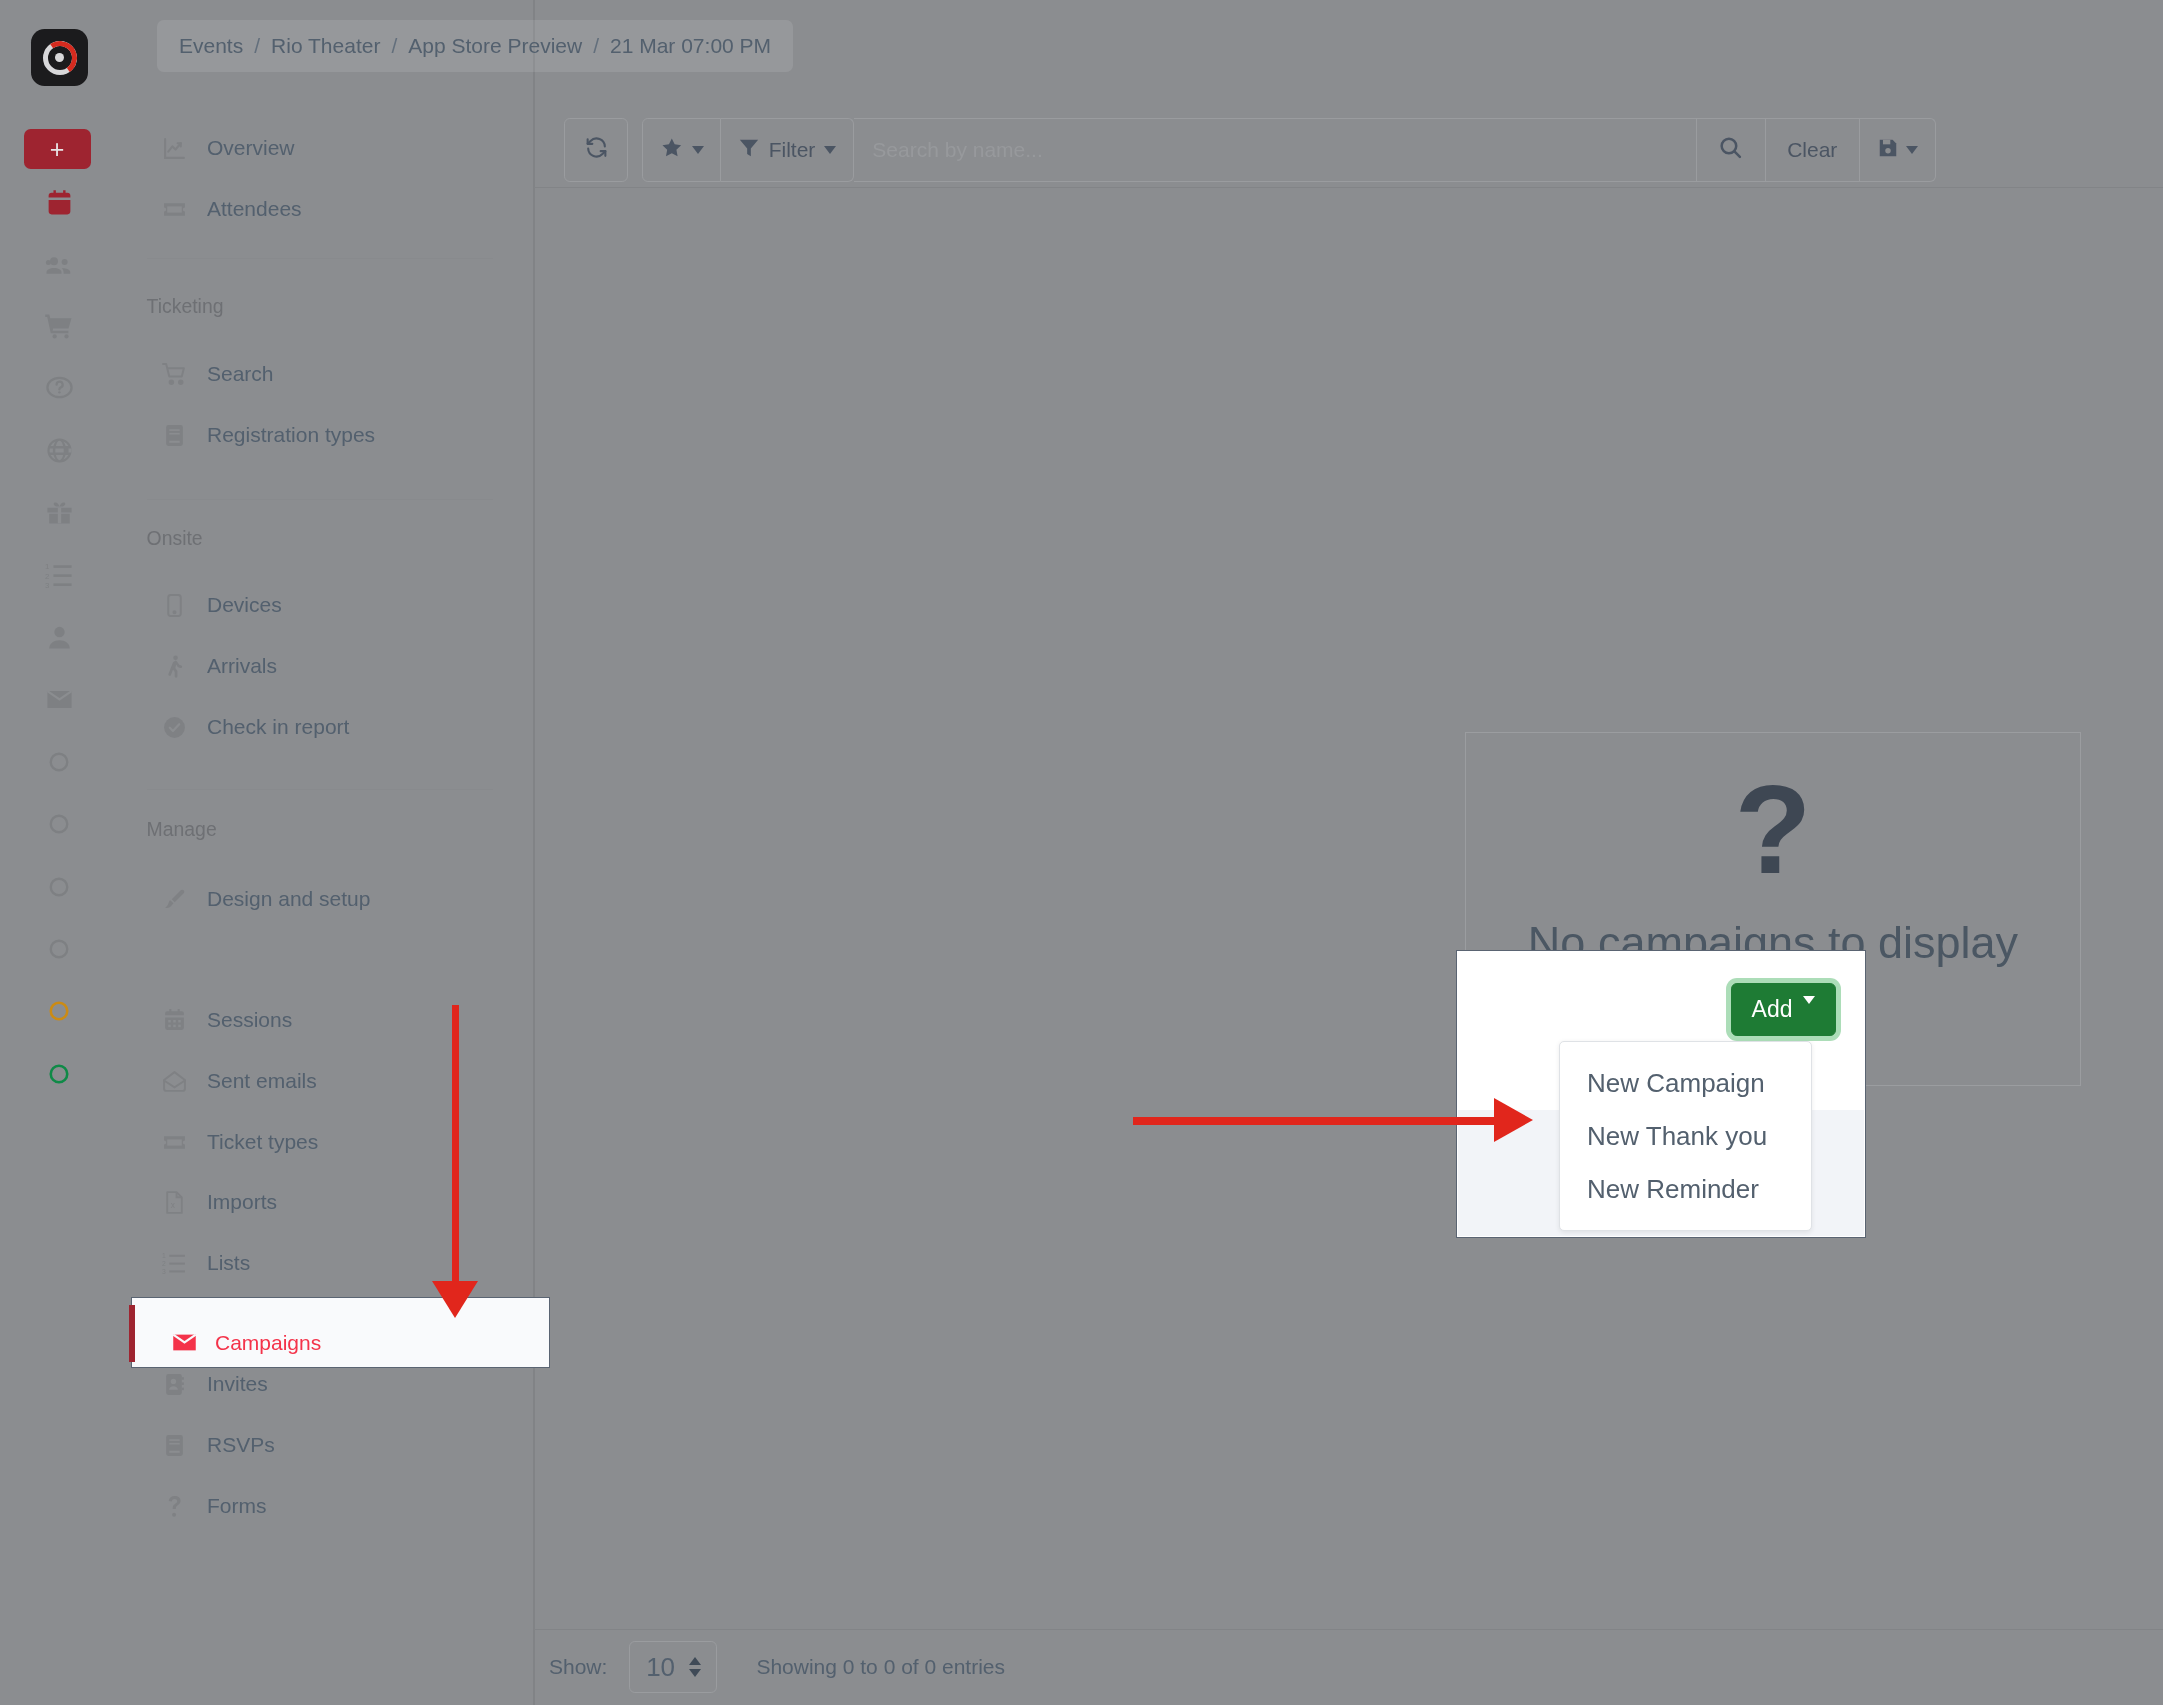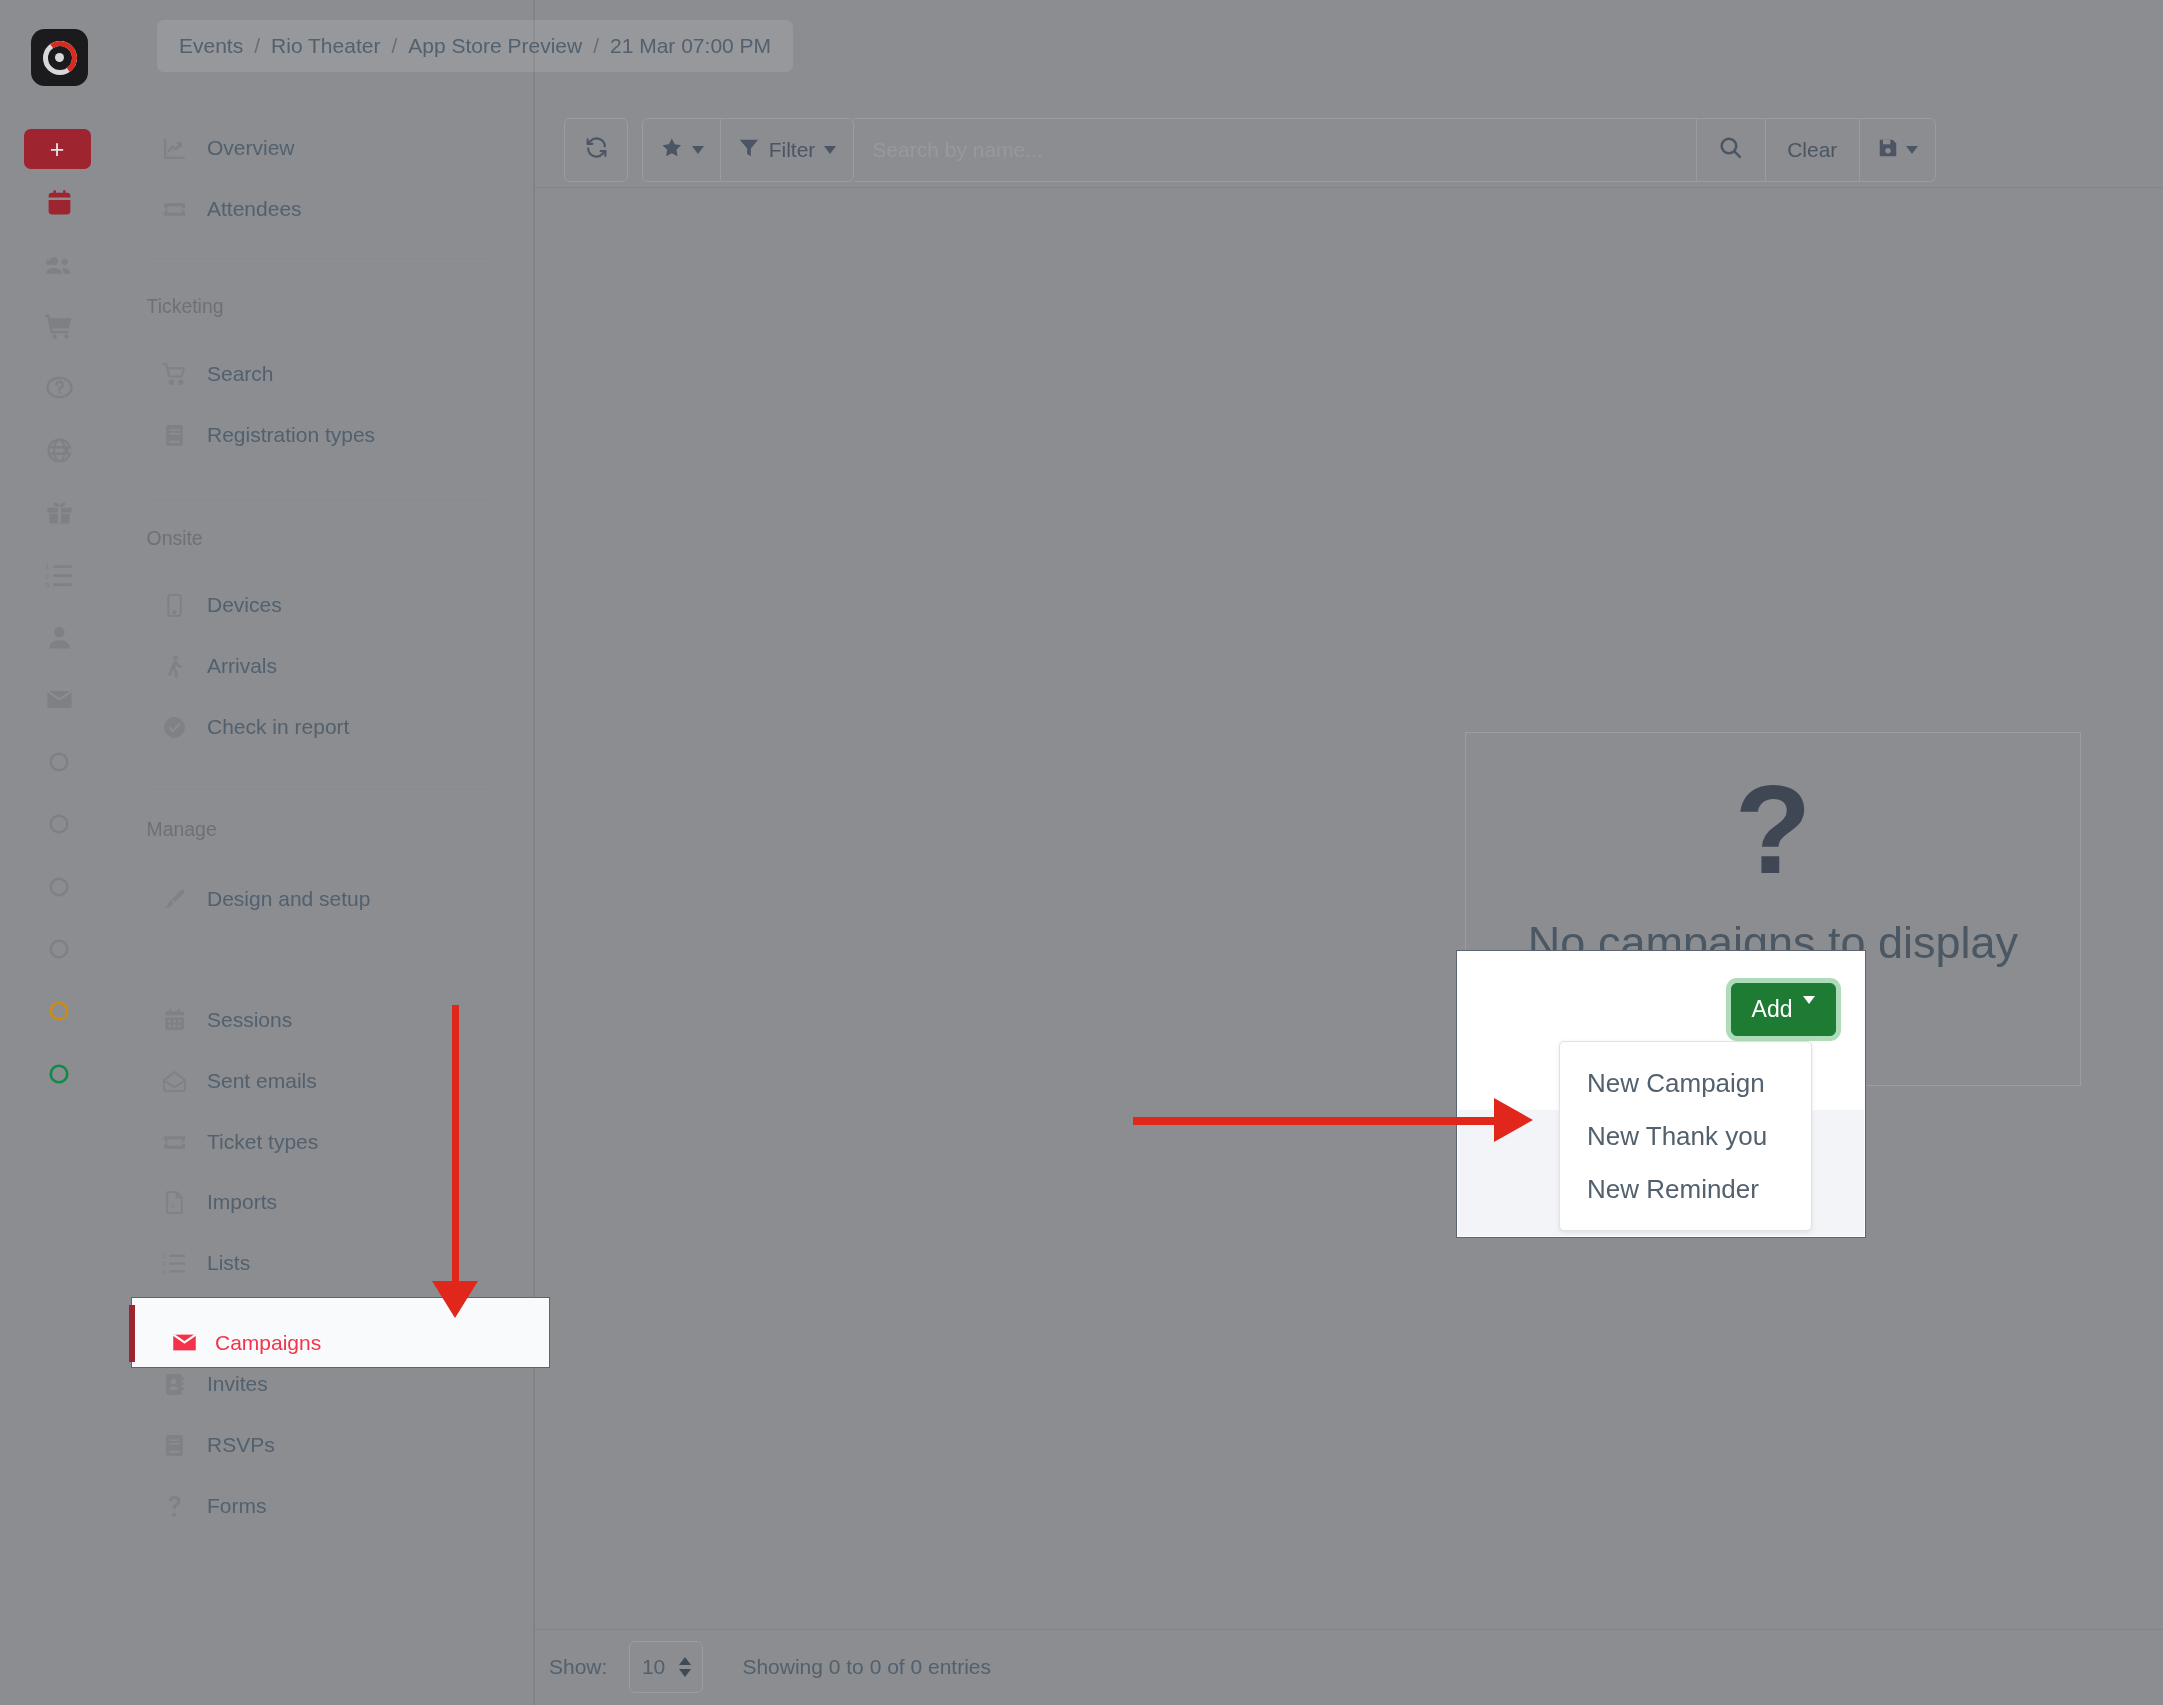--- a/index.html
+++ b/index.html
@@ -247,24 +247,24 @@
     z-index: 3;
     display: flex; align-items: center;
   }
   .footer-rule {
     position: absolute; left: 534px; top: 1629px;
     width: 1630px; height: 0.8px; background: #828487; z-index: 3;
   }
   .f-label { margin-left: 15px; font-size: 21px; color: #53606e; }
   .f-select {
     margin-left: 22px;
-    width: 74px; height: 52px;
+    width: 88px; height: 52px;
     border: 0.8px solid #9a9c9f; border-radius: 5.9px;
     background: transparent; color: #53606e;
-    font-size: 21px; font-family: "Liberation Sans", sans-serif;
+    font-size: 26px; font-family: "Liberation Sans", sans-serif;
     display: flex; align-items: center; justify-content: center;
     gap: 13.5px; cursor: pointer;
   }
   .spin { display: flex; flex-direction: column; gap: 3.4px; line-height: 0; }
   .spin i {
     width: 0; height: 0; display: block;
     border-left: 6.7px solid transparent; border-right: 6.7px solid transparent;
   }
   .spin i.up { border-bottom: 8.4px solid #3f4a57; }
   .spin i.dn { border-top: 8.4px solid #3f4a57; }

